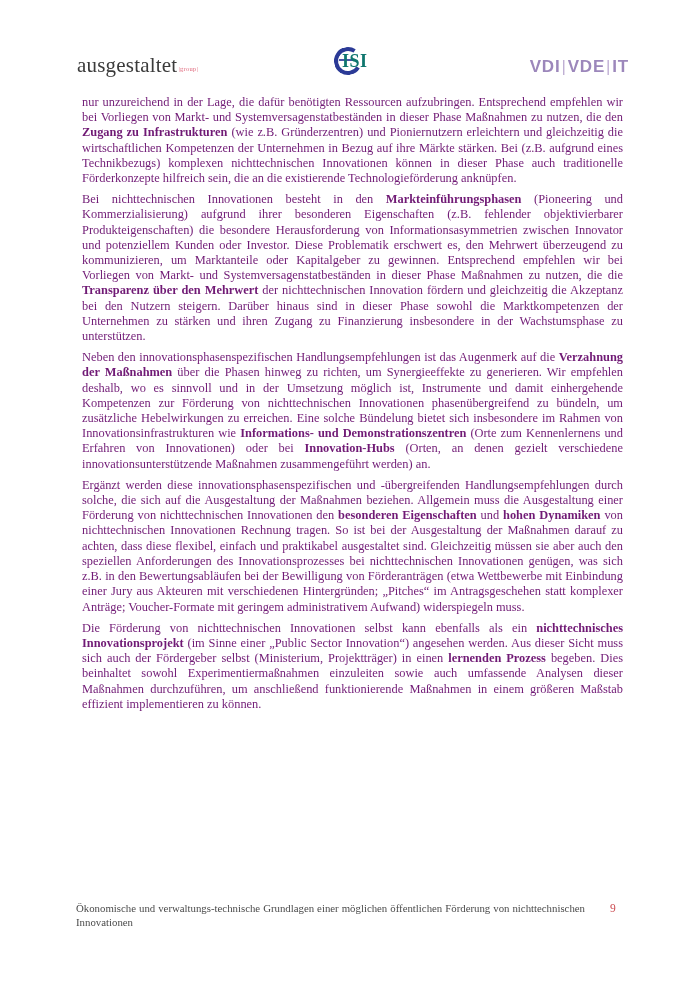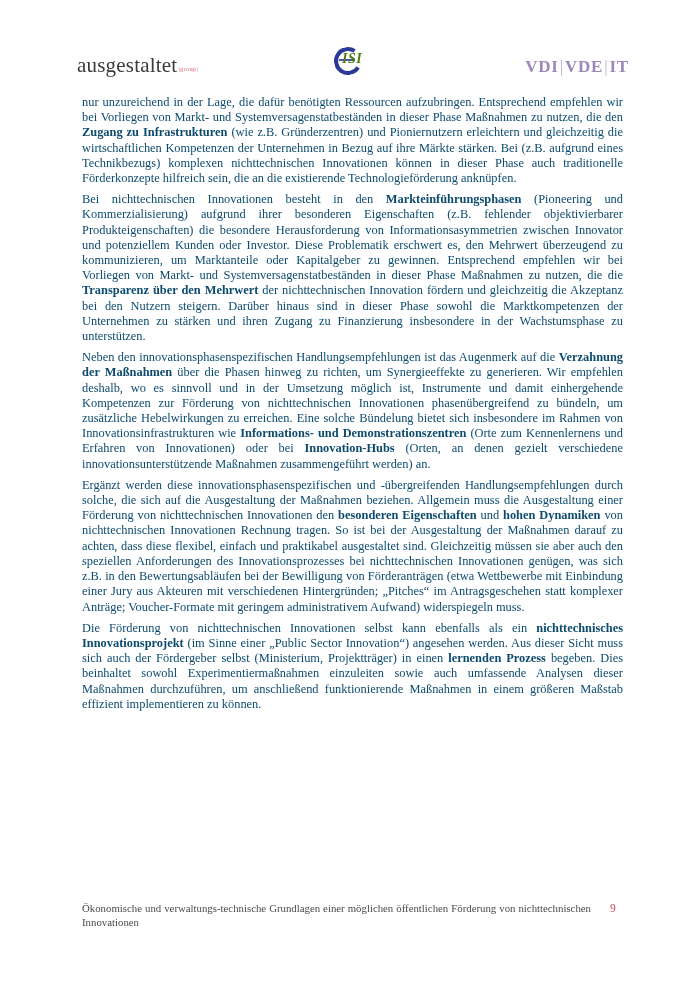--- a/index.html
+++ b/index.html
@@ -31,50 +31,50 @@
     position: absolute; left: 0; top: 2px;
     width: 20px; height: 20px;
     border: 4px solid #2b3a96;
     border-right-color: transparent;
     border-radius: 50%;
     transform: rotate(-12deg);
   }
   .isi-letters {
     position: absolute; left: 8px; top: 6px;
     font-family: "Liberation Serif", "DejaVu Serif", serif;
-    font-style: italic; font-weight: bold;
-    font-size: 14px; color: #4d7c0f; letter-spacing: 0.5px;
+    font-weight: bold;
+    font-size: 18px; color: #0f766e; letter-spacing: 0.5px;
   }
   .isi-subline {
     position: absolute; left: 5px; top: 14px;
     width: 16px; height: 2px; background: #2b3a96; opacity: 0.85;
   }
 
   .logo-vdivde {
     position: absolute; right: 71px; top: 57px;
-    font-family: Liberation Serif, serif;
+    font-family: Liberation Sans, sans-serif;
     font-weight: bold; font-size: 17px; color: #9c87bb;
     letter-spacing: 0.8px; white-space: nowrap;
   }
   .logo-vdivde .sep { color: #c0b0d4; font-weight: normal; padding: 0 1px; }
 
   
   .body-text {
     position: absolute; left: 82px; top: 95px; width: 541px;
-    font-size: 12.4px; line-height: 15.2px; color: #0c4a6e;
+    font-size: 12.4px; line-height: 15.2px; color: #701a75;
     text-align: justify;
     hyphens: auto; -webkit-hyphens: auto;
   }
   .body-text p.para { margin: 0 0 6px 0; }
   .body-text b { font-weight: bold; }
 
   
   .footer { position: absolute; left: 0; top: 898px; width: 700px; }
   .footer-title {
-    position: absolute; left: 82px; top: 4px; width: 509px;
+    position: absolute; left: 76px; top: 4px; width: 509px;
     font-size: 10.8px; line-height: 13.5px; color: #4a4a4a;
     text-align: justify;
     hyphens: auto; -webkit-hyphens: auto;
   }
   .page-number {
     position: absolute; left: 610px; top: 4px;
     font-size: 11.5px; color: #cb4a50;
   }
 </style>
 </head>

